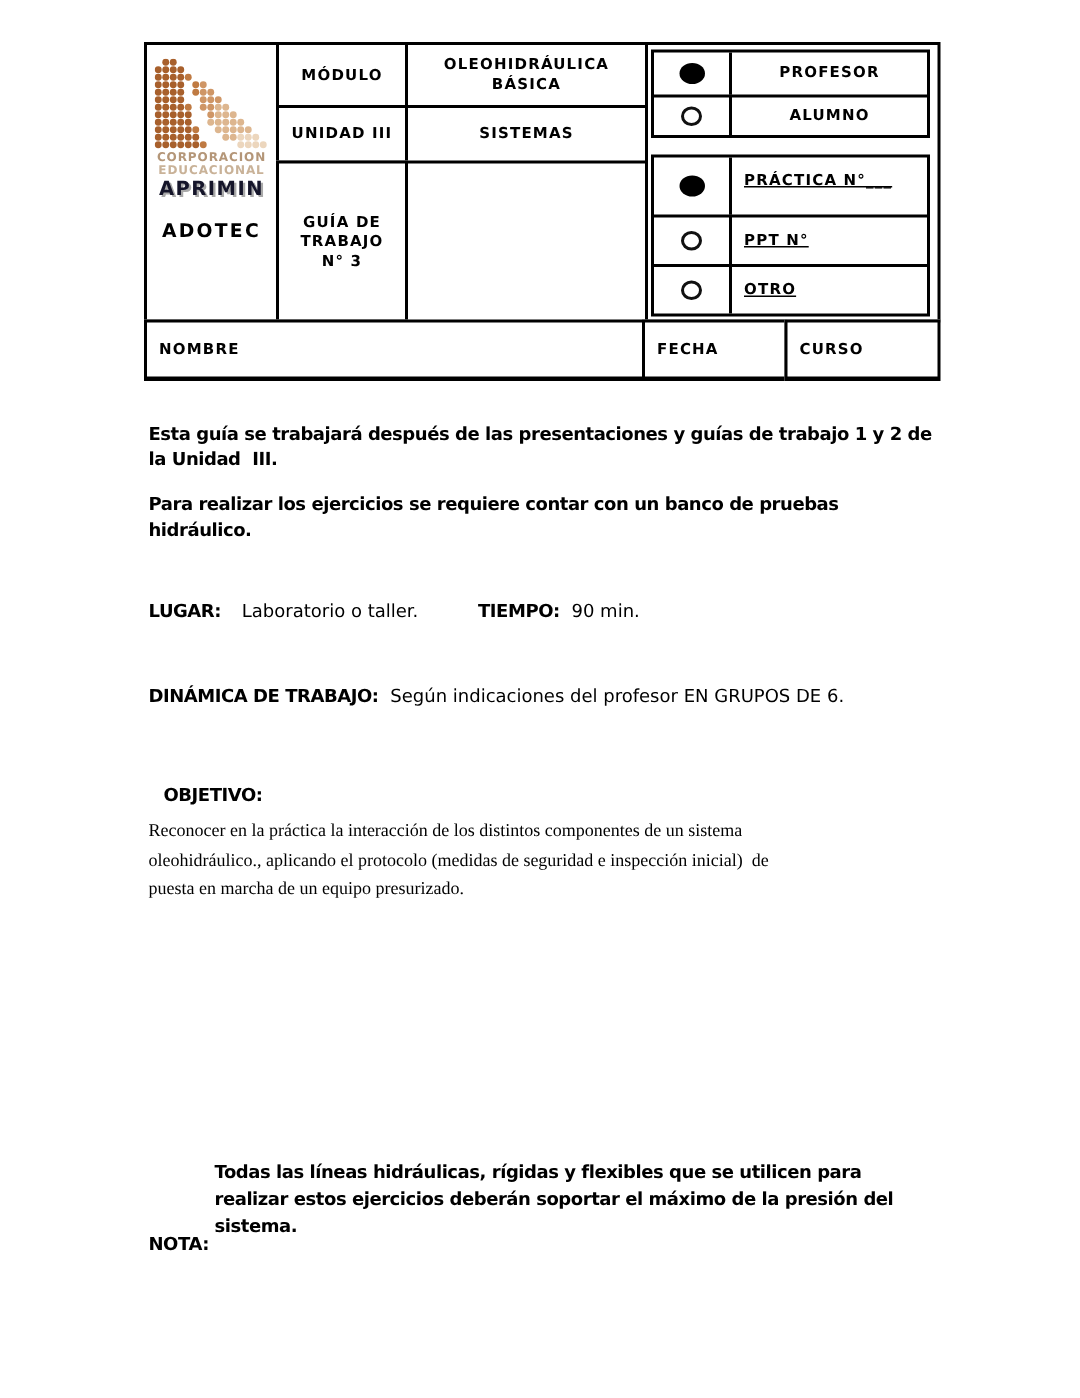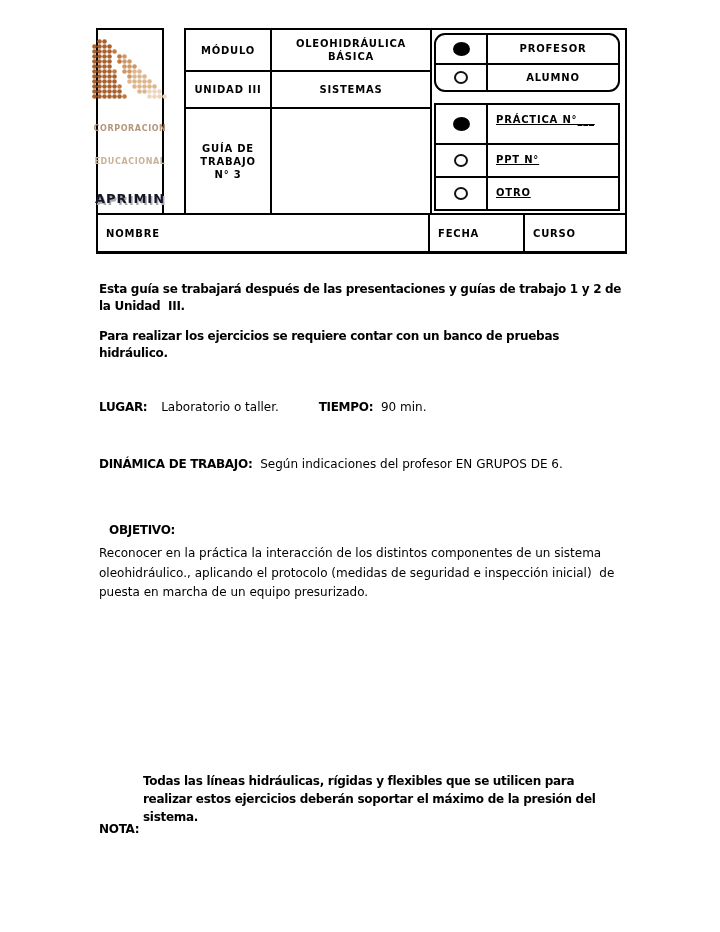--- a/index.html
+++ b/index.html
@@ -36,21 +36,21 @@
   .nota-label{width:44px;flex:0 0 44px;margin-top:48px;}
   .lh18{line-height:18px;}
   .lh20{line-height:19.5px;}
   svg{display:block;}
 </style>
 </head>
 <body>
 
 <div class="page">
 
-  <div class="cell logo-cell" style="left:96px;top:28px;width:68px;height:187px;gap:24px;">
+  <div class="cell logo-cell" style="left:96px;top:28px;width:90px;height:187px;">
     <div>
       <svg id="logo-dots" width="76" height="61" viewBox="0 0 76 61" aria-hidden="true">
           <circle cx="7.5" cy="2.5" r="2.3" fill="#a8602c"></circle>
           <circle cx="12.5" cy="2.5" r="2.3" fill="#a8602c"></circle>
           <circle cx="2.5" cy="7.5" r="2.3" fill="#a8602c"></circle>
           <circle cx="7.5" cy="7.5" r="2.3" fill="#a8602c"></circle>
           <circle cx="12.5" cy="7.5" r="2.3" fill="#a8602c"></circle>
           <circle cx="17.5" cy="7.5" r="2.3" fill="#a8602c"></circle>
           <circle cx="2.5" cy="12.5" r="2.3" fill="#a8602c"></circle>
           <circle cx="7.5" cy="12.5" r="2.3" fill="#a8602c"></circle>
@@ -162,21 +162,21 @@
   </div>
 
   <div class="cell" style="left:184px;top:107px;width:88px;height:108px;">
     <span class="hdr-txt ml">GUÍA DE
 TRABAJO
 N° 3</span>
   </div>
 
   <div class="cell" style="left:430px;top:28px;width:197px;height:187px;"></div>
 
-  <div class="subtable" style="left:434px;top:33px;width:186px;height:59px;grid-template-rows:1fr 1fr;border-radius:11px;">
+  <div class="subtable" style="left:434px;top:33px;width:186px;height:59px;grid-template-rows:1fr 1fr;">
     <div class="st-circle">
       <span class="circle filled"></span>
     </div>
     <div class="st-label">
       <span class="hdr-txt">PROFESOR</span>
     </div>
     <div class="st-circle row-divide">
       <span class="circle empty"></span>
     </div>
     <div class="st-label row-divide">
@@ -228,21 +228,21 @@
     <span class="reg" style="margin-left:4px;">90 min.</span>
   </div>
 
   <div class="para" style="left:99px;top:456px;width:600px;">
     <span class="b">DINÁMICA DE TRABAJO:</span>
     <span class="reg" style="margin-left:4px;">Según indicaciones del profesor EN GRUPOS DE 6.</span>
   </div>
 
   <div class="para b" style="left:109px;top:502px;margin-top:20px;">OBJETIVO:</div>
 
-  <div class="para reg ml lh20" style="left:99px;top:544px;">Reconocer en la práctica la interacción de los distintos componentes de un sistema
+  <div class="para reg ml lh20" style="left:99px;top:544px;font-family:Liberation Serif, serif;">Reconocer en la práctica la interacción de los distintos componentes de un sistema
 oleohidráulico., aplicando el protocolo (medidas de seguridad e inspección inicial)  de
 puesta en marcha de un equipo presurizado.</div>
 
   <div class="para b nota-flex lh18" style="left:99px;top:772px;width:590px;">
     <span class="nota-label">NOTA:</span>
     <span class="ml">Todas las líneas hidráulicas, rígidas y flexibles que se utilicen para
 realizar estos ejercicios deberán soportar el máximo de la presión del
 sistema.</span>
   </div>
 

